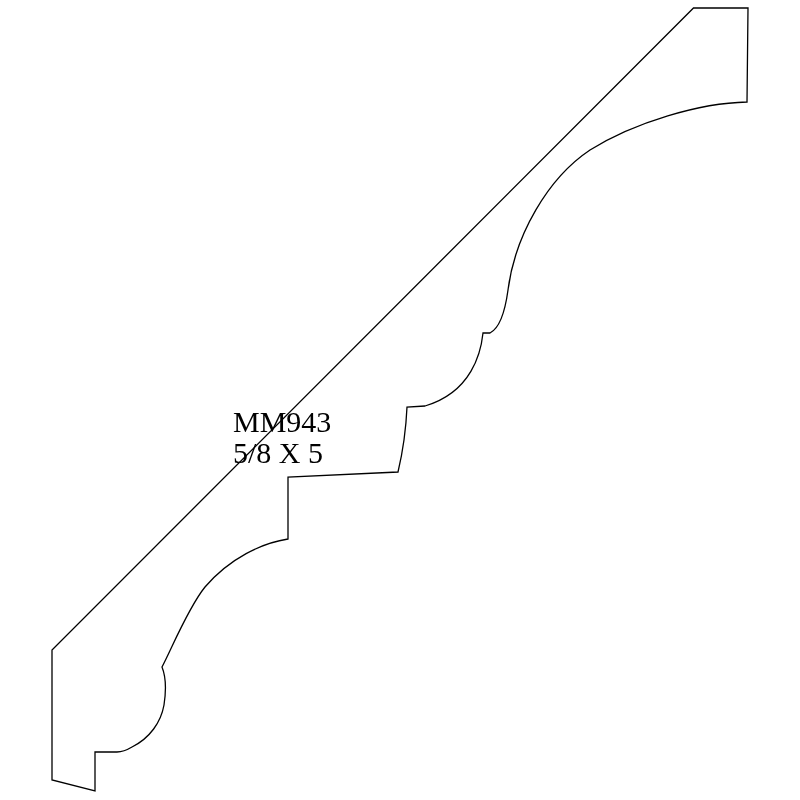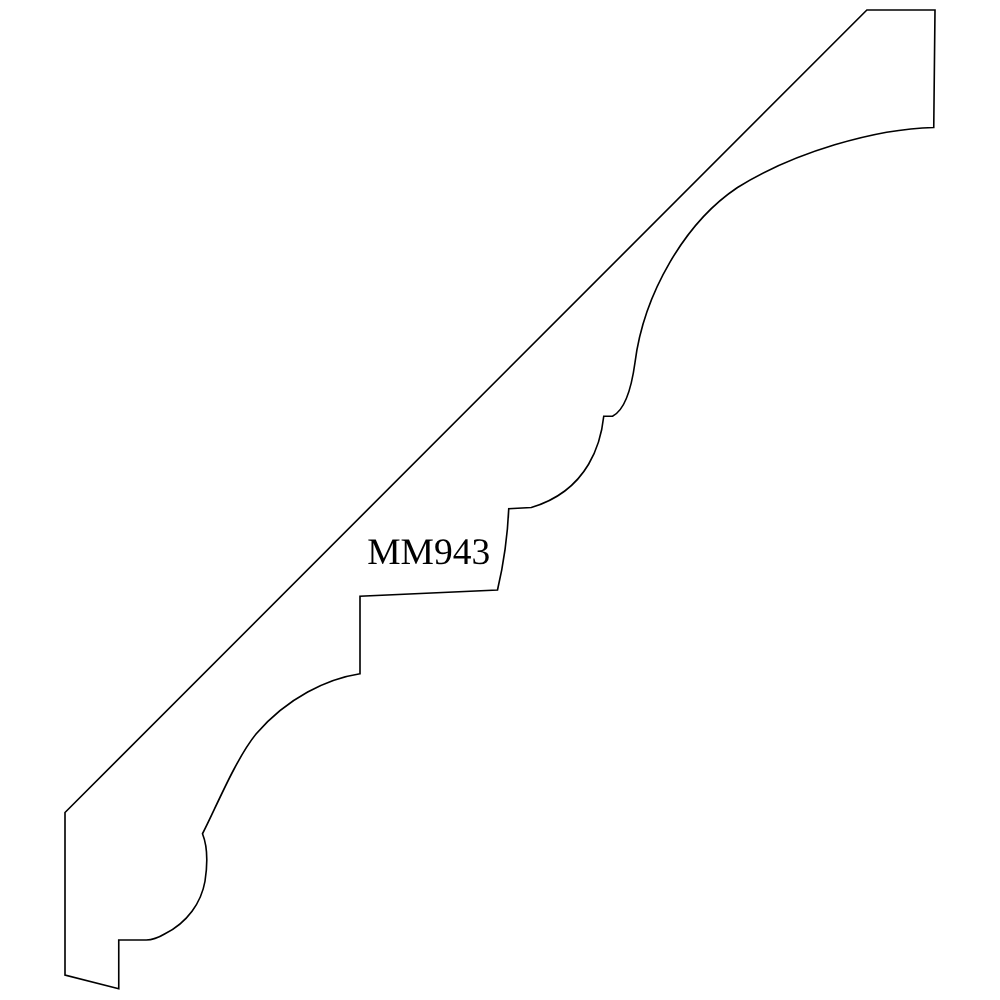--- a/index.html
+++ b/index.html
@@ -29,35 +29,34 @@
     stroke: #000000;
     stroke-width: 1.3;
     stroke-linejoin: miter;
     stroke-linecap: butt;
   }
   .label-block {
     position: absolute;
     left: 233px;
     top: 406px;
     width: 220px;
-    text-align: center;
     font-family: "Liberation Serif", serif;
     font-size: 30px;
     line-height: 31px;
     color: #000000;
     white-space: nowrap;
-    margin-top: 20px;
   }
 </style>
 </head>
 <body>
 
 <div class="canvas">
 
   <svg class="profile-svg" viewBox="0 0 800 800" xmlns="http://www.w3.org/2000/svg">
     <path d="M 693.5 8 L 748 8 L 747 102 C 700 103 635 122 590 150 C 548 178 515 235 508 290 C 505 312 500 328 490 333 L 483 333 C 481 352 472 392 425 406 L 407 407 C 406 430 402 455 398 472 L 288 477 L 288 539 C 262 543 230 558 205 587 C 188 608 172 648 162 667 C 166 677 166 692 164 705 C 161 722 150 738 132 747 C 127 750 122 752 117 752 L 95 752 L 95 791 L 52 780 L 52 650 Z"></path>
   </svg>
 
   <div class="label-block">
     <div>MM943</div>
+    <div>5/8 X 5</div>
   </div>
 
 </div>
 
 </body></html>

